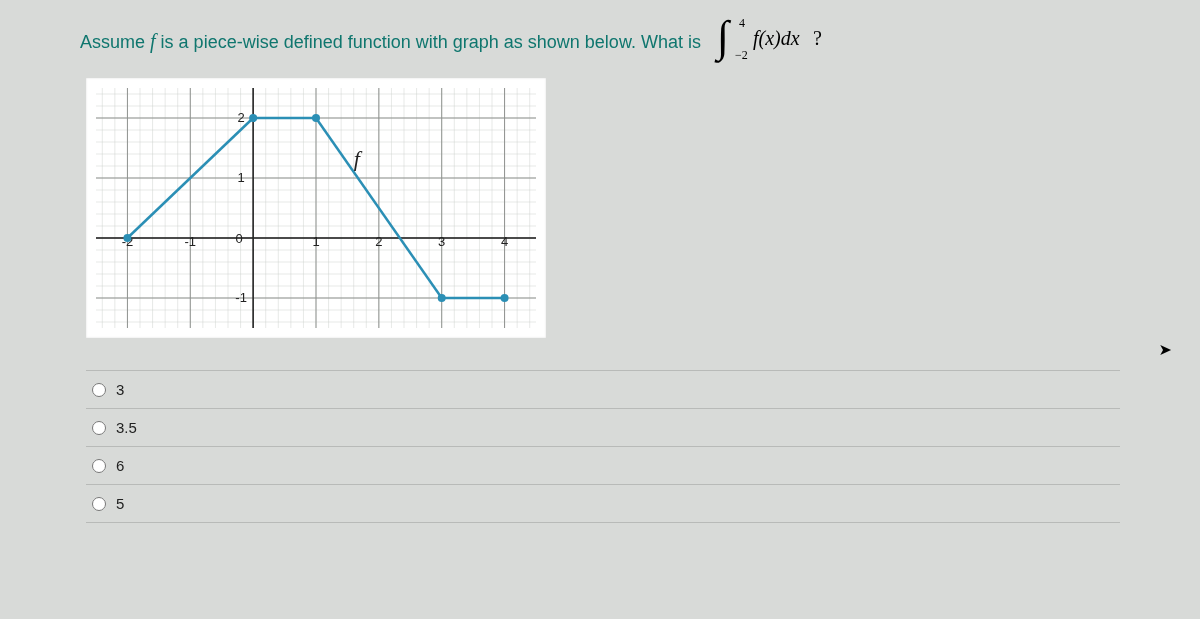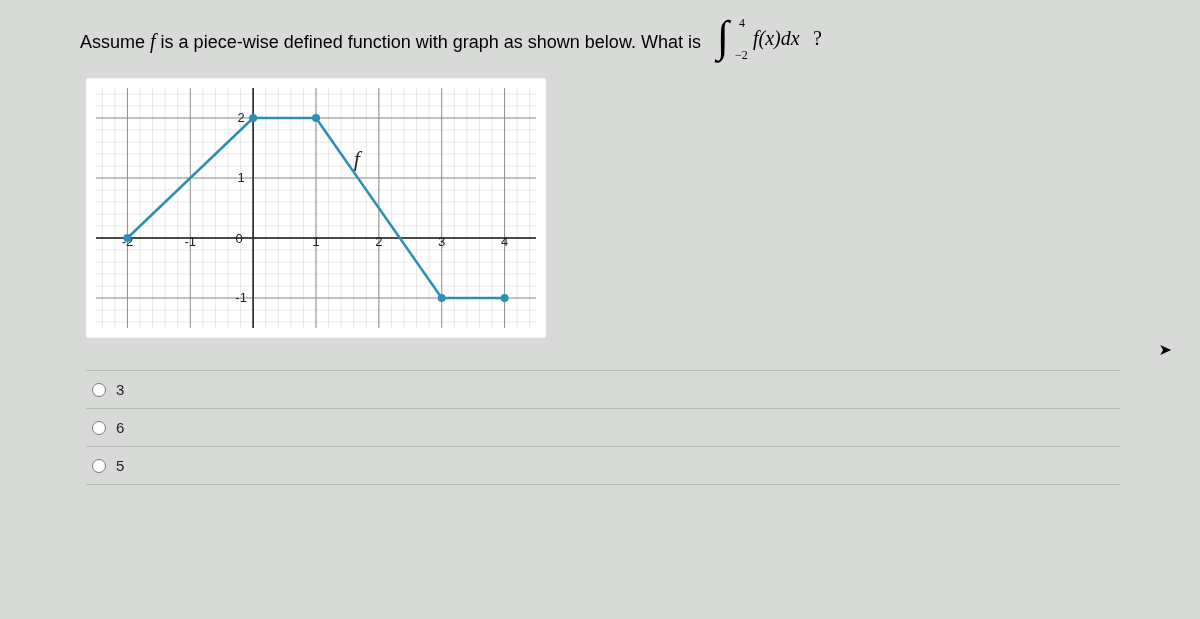--- a/index.html
+++ b/index.html
@@ -12,21 +12,21 @@
       height: 619px;
     }
     .question-row {
       display: flex;
       align-items: center;
       gap: 8px;
       margin-bottom: 10px;
     }
     .question-text {
       font-size: 18px;
-      color: #000000;
+      color: #0f766e;
       font-style: normal;
     }
     .question-text .fvar {
       font-style: italic;
       font-family: 'Times New Roman', serif;
       font-size: 20px;
     }
     .integral-expr {
       font-family: 'Times New Roman', serif;
       font-size: 20px;
@@ -183,20 +183,24 @@
       <text x="267.71428571428567" y="88" font-size="22" font-style="italic" font-family="Times New Roman" fill="#222">f</text>
     </svg>
 </div>
 
 <div class="options" id="options-container">
     <div class="option-row">
       <input type="radio" name="answer" id="opt1" style="">
       <label for="opt1">3</label>
     </div>
     <div class="option-row">
+      <input type="radio" name="answer" id="opt2" style="">
+      <label for="opt2">3.5</label>
+    </div>
+    <div class="option-row">
       <input type="radio" name="answer" id="opt3" style="">
       <label for="opt3">6</label>
     </div>
     <div class="option-row">
       <input type="radio" name="answer" id="opt5" style="">
       <label for="opt5">5</label>
     </div>
   </div>
 
 <div class="cursor-arrow">➤</div>

